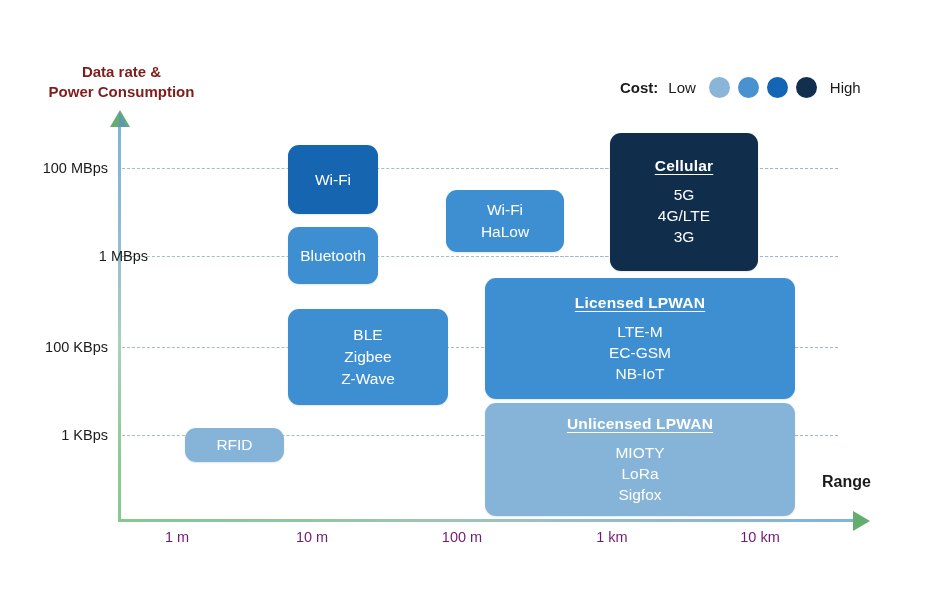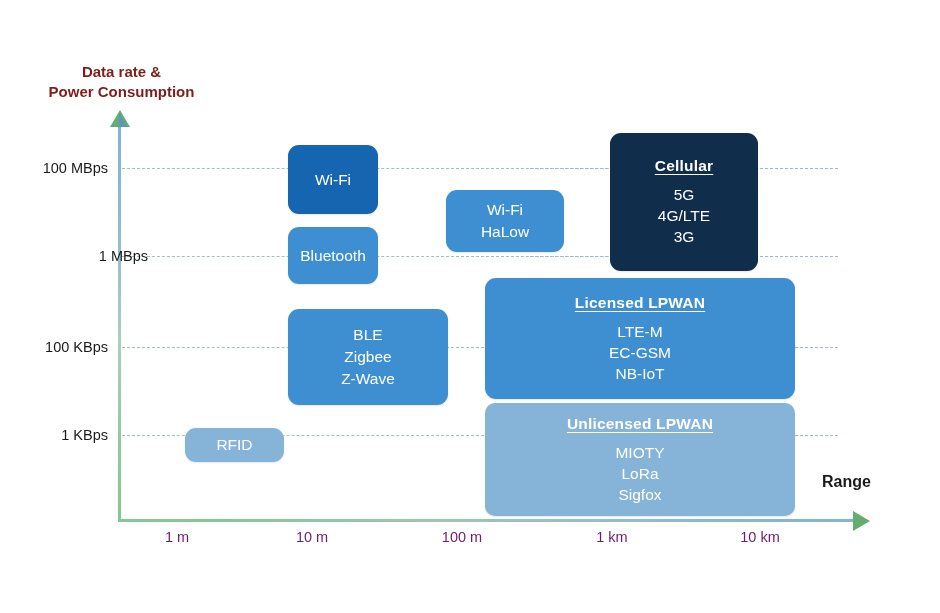--- a/index.html
+++ b/index.html
@@ -185,20 +185,31 @@
   }
 </style>
 </head>
 <body>
 
 <div id="canvas">
 
   <div id="y-axis-title">Data rate &amp;
 Power Consumption</div>
 
+  <div id="legend">
+    <span class="legend-title">Cost:</span>
+    <span class="legend-end">Low</span>
+    <span class="legend-swatches">
+      <span class="swatch" style="background: rgb(138, 180, 216);"></span>
+      <span class="swatch" style="background: rgb(74, 146, 207);"></span>
+      <span class="swatch" style="background: rgb(21, 101, 181);"></span>
+      <span class="swatch" style="background: rgb(18, 48, 77);"></span>
+    </span>
+    <span class="legend-end">High</span>
+  </div>
 
   <div id="gridlines">
       <div class="gridline" style="top: 168px;"></div>
       <div class="gridline far" style="top: 168px; left: 530px; width: 308px;"></div>
       <div class="gridline" style="top: 256px;"></div>
       <div class="gridline far" style="top: 256px; left: 530px; width: 308px;"></div>
       <div class="gridline" style="top: 347px;"></div>
       <div class="gridline far" style="top: 347px; left: 530px; width: 308px;"></div>
       <div class="gridline" style="top: 435px;"></div>
       <div class="gridline far" style="top: 435px; left: 530px; width: 308px;"></div>
@@ -258,21 +269,21 @@
         <div class="box-line">5G</div>
         <div class="box-line">4G/LTE</div>
         <div class="box-line">3G</div>
       </div>
       <div class="tech-box" style="left: 485px; top: 278px; width: 310px; height: 121px; background: rgb(61, 143, 209);">
         <div class="box-title">Licensed LPWAN</div>
         <div class="box-line">LTE-M</div>
         <div class="box-line">EC-GSM</div>
         <div class="box-line">NB-IoT</div>
       </div>
-      <div class="tech-box" style="left: 485px; top: 403px; width: 310px; height: 113px; background: rgb(133, 180, 216); border-radius: 10px;">
+      <div class="tech-box" style="left: 485px; top: 403px; width: 310px; height: 113px; background: rgb(133, 180, 216);">
         <div class="box-title">Unlicensed LPWAN</div>
         <div class="box-line">MIOTY</div>
         <div class="box-line">LoRa</div>
         <div class="box-line">Sigfox</div>
       </div>
     </div>
 
 </div>
 
 </body></html>

